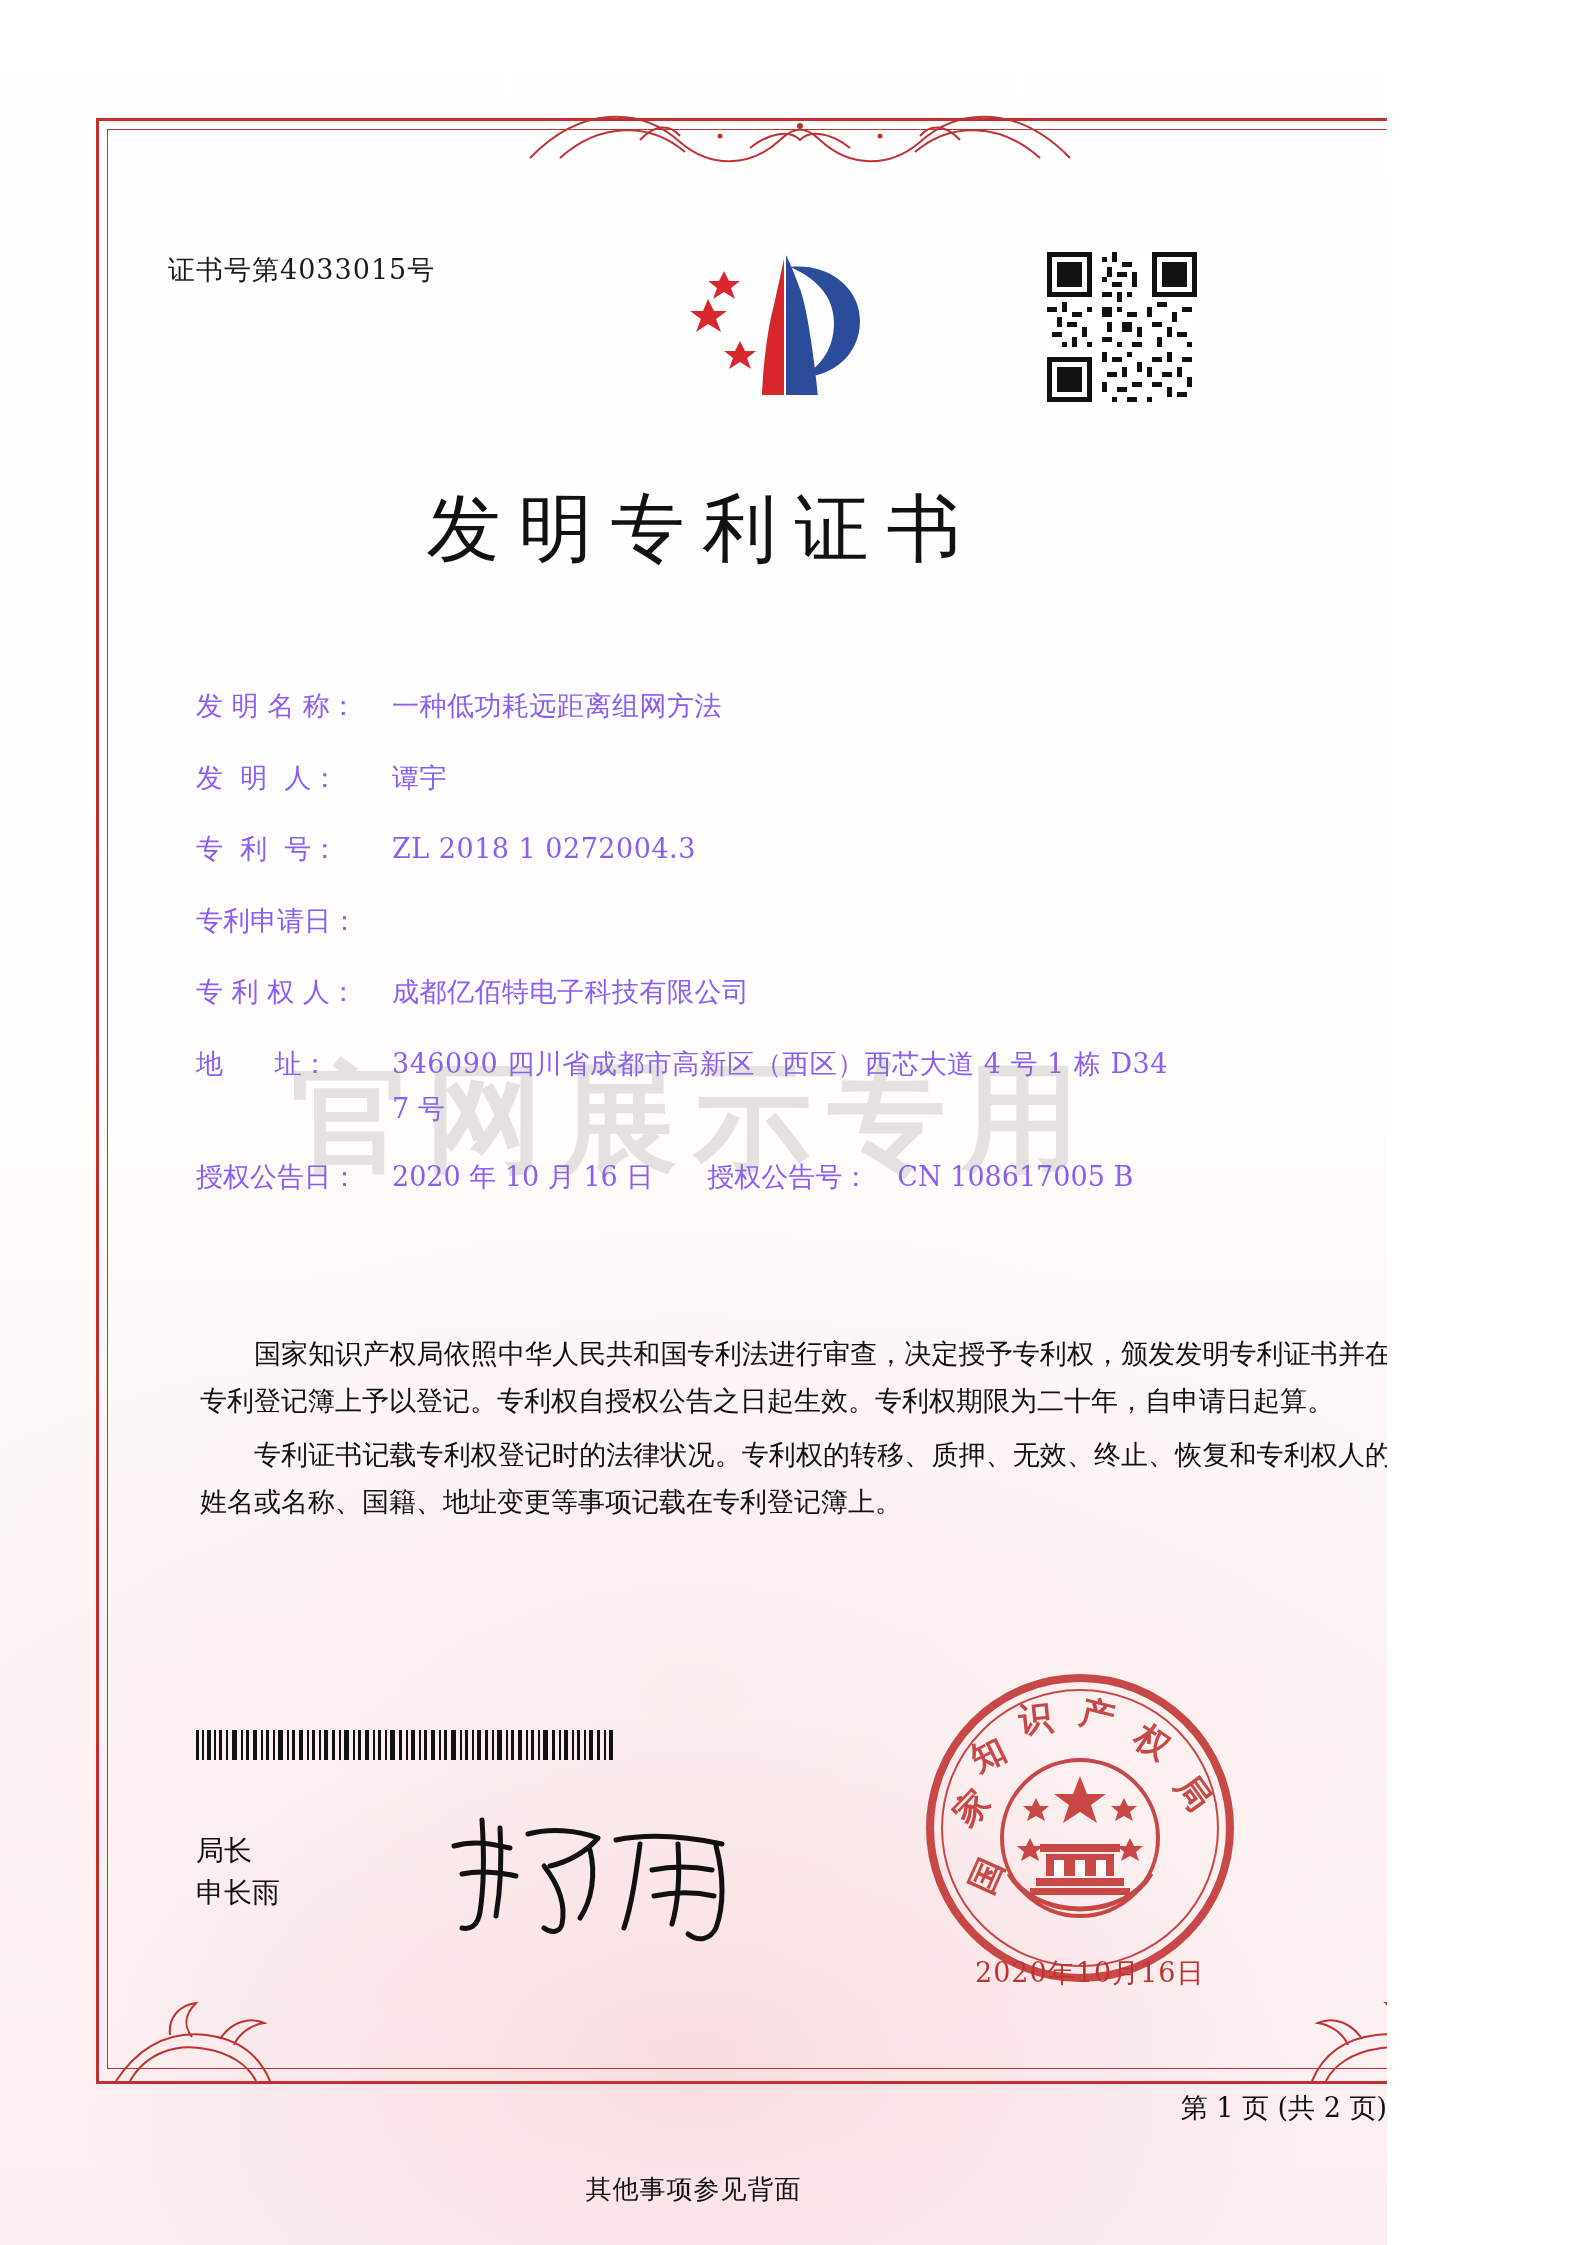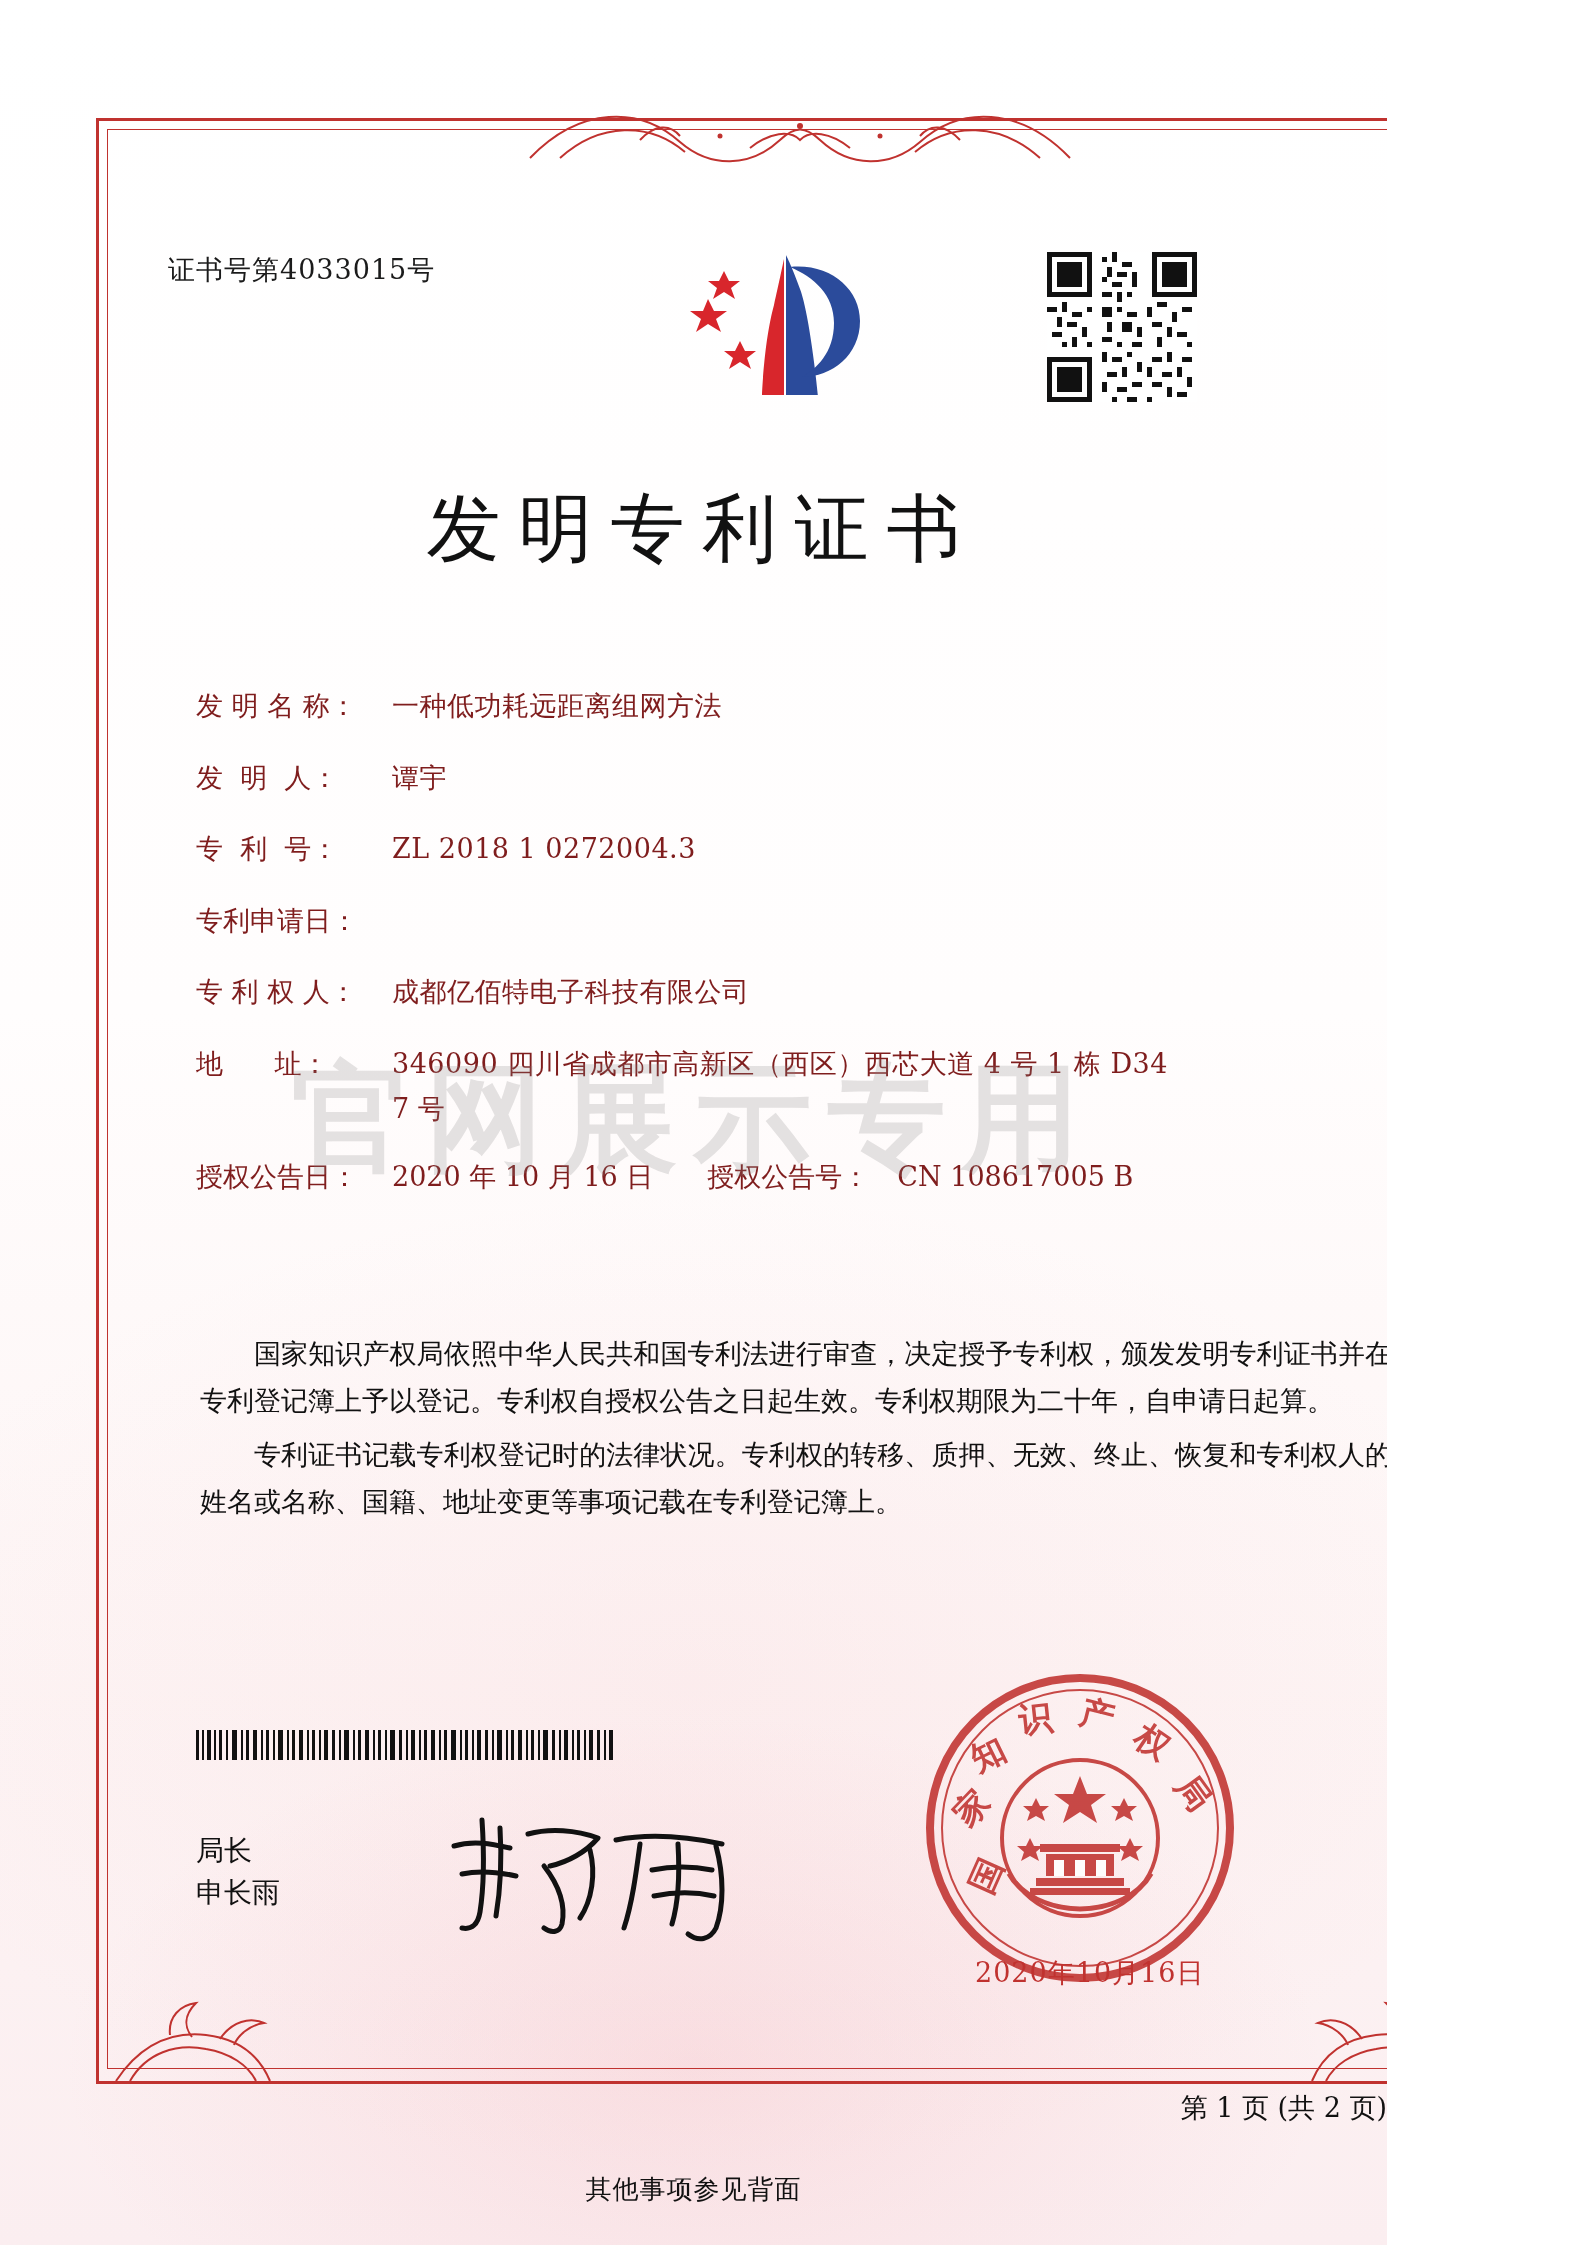--- a/index.html
+++ b/index.html
@@ -68,21 +68,21 @@
     letter-spacing: 18px;
     font-weight: normal;
     color: #111;
     font-family: "DejaVu Serif", serif;
     text-indent: 18px;
   }
   .fields {
     position: absolute;
     left: 196px; top: 686px;
     width: 1200px;
-    color: #7f1d1d;
+    color: #8b5cf6;
     font-size: 27px;
     font-family: "DejaVu Serif", serif;
   }
   .field-row {
     display: flex;
     align-items: flex-start;
     margin-bottom: 31px;
     line-height: 1.5;
   }
   .field-label {

